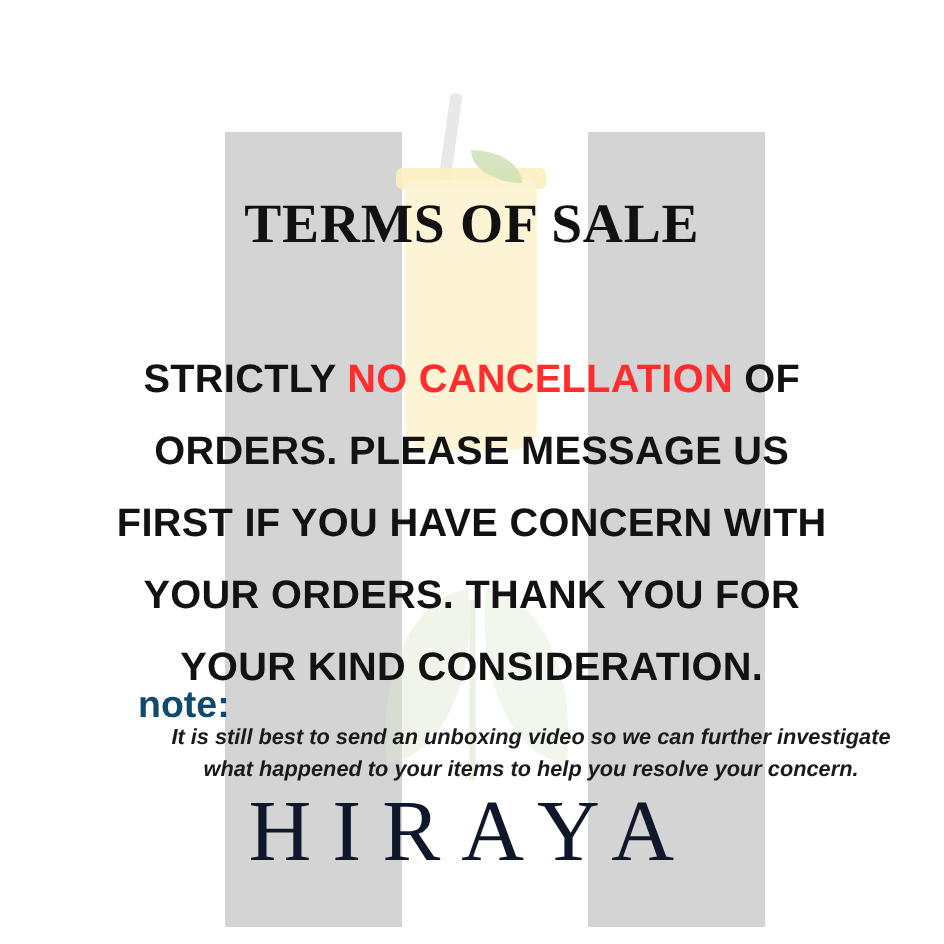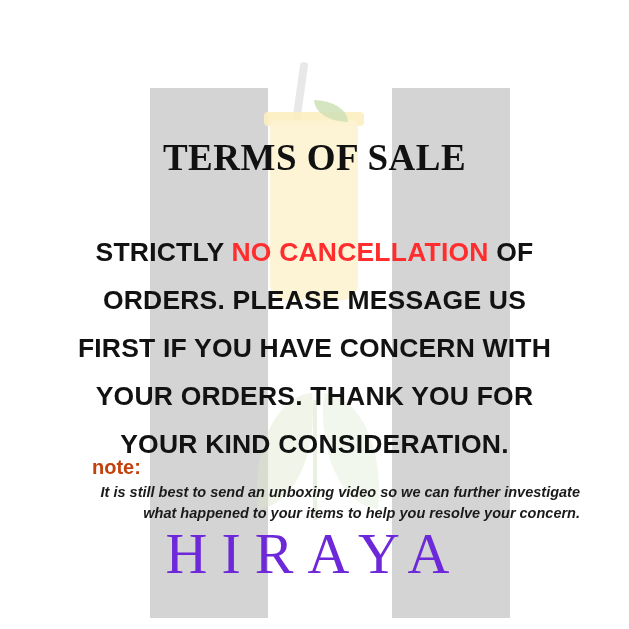--- a/index.html
+++ b/index.html
@@ -119,21 +119,21 @@
 
   .wm-brand {
     position: absolute;
     left: 0;
     top: 520px;
     width: 629px;
     text-align: center;
     font-family: "Liberation Serif", serif;
     font-size: 58px;
     letter-spacing: 14px;
-    color: #6d28d9;
+    color: #0f172a;
     font-weight: 400;
     user-select: none;
   }
 
   
   .content {
     position: absolute;
     inset: 0;
   }
 
@@ -141,21 +141,20 @@
     position: absolute;
     left: 0;
     top: 128px;
     width: 629px;
     text-align: center;
     font-family: "Liberation Serif", serif;
     font-weight: 700;
     font-size: 37px;
     letter-spacing: 0.5px;
     color: #111111;
-    margin-top: 8px;
   }
 
   .body-text {
     position: absolute;
     left: 64px;
     top: 228px;
     width: 501px;
     text-align: center;
     font-family: "Liberation Sans", sans-serif;
     font-weight: 700;
@@ -167,30 +166,30 @@
   .body-text .hl {
     color: #ff2d2d;
   }
 
   .note-label {
     position: absolute;
     left: 92px;
     top: 456px;
     font-family: "Liberation Sans", sans-serif;
     font-weight: 700;
-    font-size: 20px;
-    color: #c2410c;
+    font-size: 25px;
+    color: #0c4a6e;
   }
 
   .note-text {
     position: absolute;
-    left: 80px;
+    left: 104px;
     top: 482px;
     width: 500px;
-    text-align: right;
+    text-align: center;
     font-family: "Liberation Sans", sans-serif;
     font-style: italic;
     font-weight: 700;
     font-size: 14.5px;
     line-height: 21px;
     color: #1a1a1a;
   }
 </style>
 </head>
 <body>

